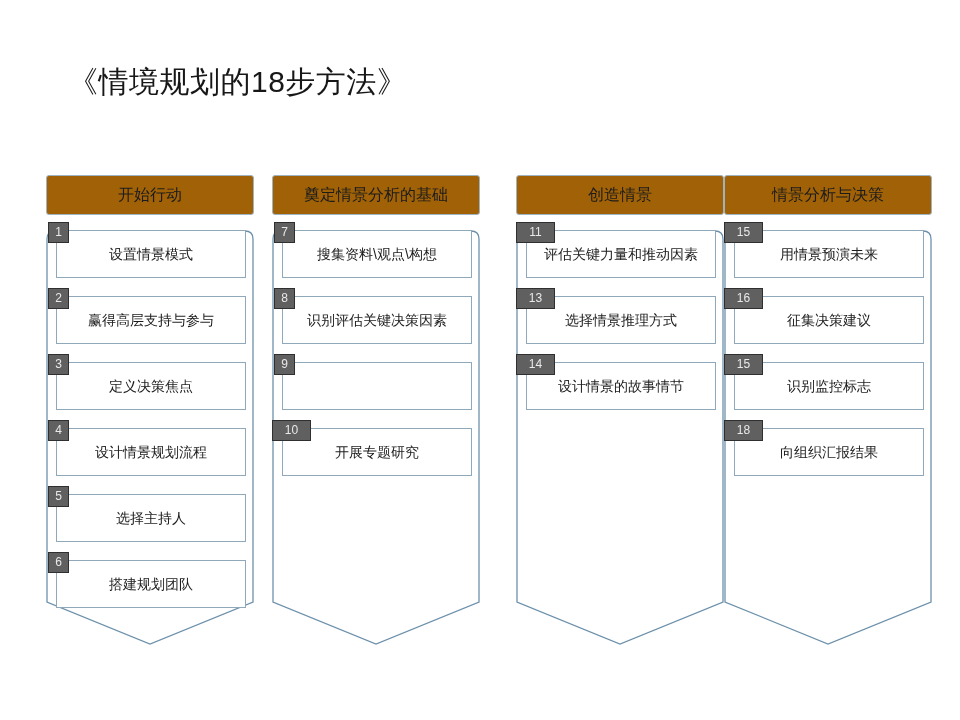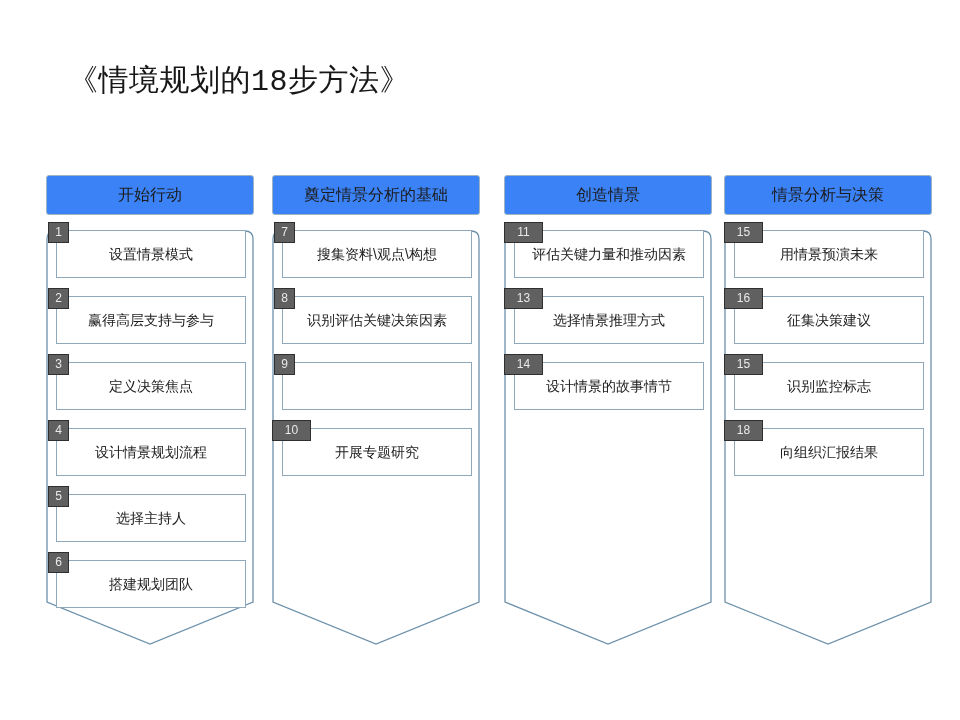--- a/index.html
+++ b/index.html
@@ -25,41 +25,40 @@
   
   #slide-title {
     position: absolute;
     left: 68px;
     top: 62px;
     font-size: 30px;
     line-height: 40px;
     color: #171717;
     white-space: nowrap;
     letter-spacing: 0.5px;
-    font-family: Liberation Mono, monospace;
   }
 
   
   .column {
     position: absolute;
     top: 175px;
     width: 208px;
   }
   .column.c0 { left: 46px; }
   .column.c1 { left: 272px; }
-  .column.c2 { left: 504px; }
+  .column.c2 { left: 516px; }
   .column.c3 { left: 724px; }
 
   
   .col-header {
     position: relative;
     box-sizing: border-box;
     width: 208px;
     height: 40px;
-    background: #3b82f6;
+    background: #a16207;
     border: 1px solid #9fb4c2;
     border-radius: 3px;
     display: flex;
     align-items: center;
     justify-content: center;
   }
   .col-header-label {
     font-size: 16px;
     color: #1c1c1c;
     white-space: nowrap;

